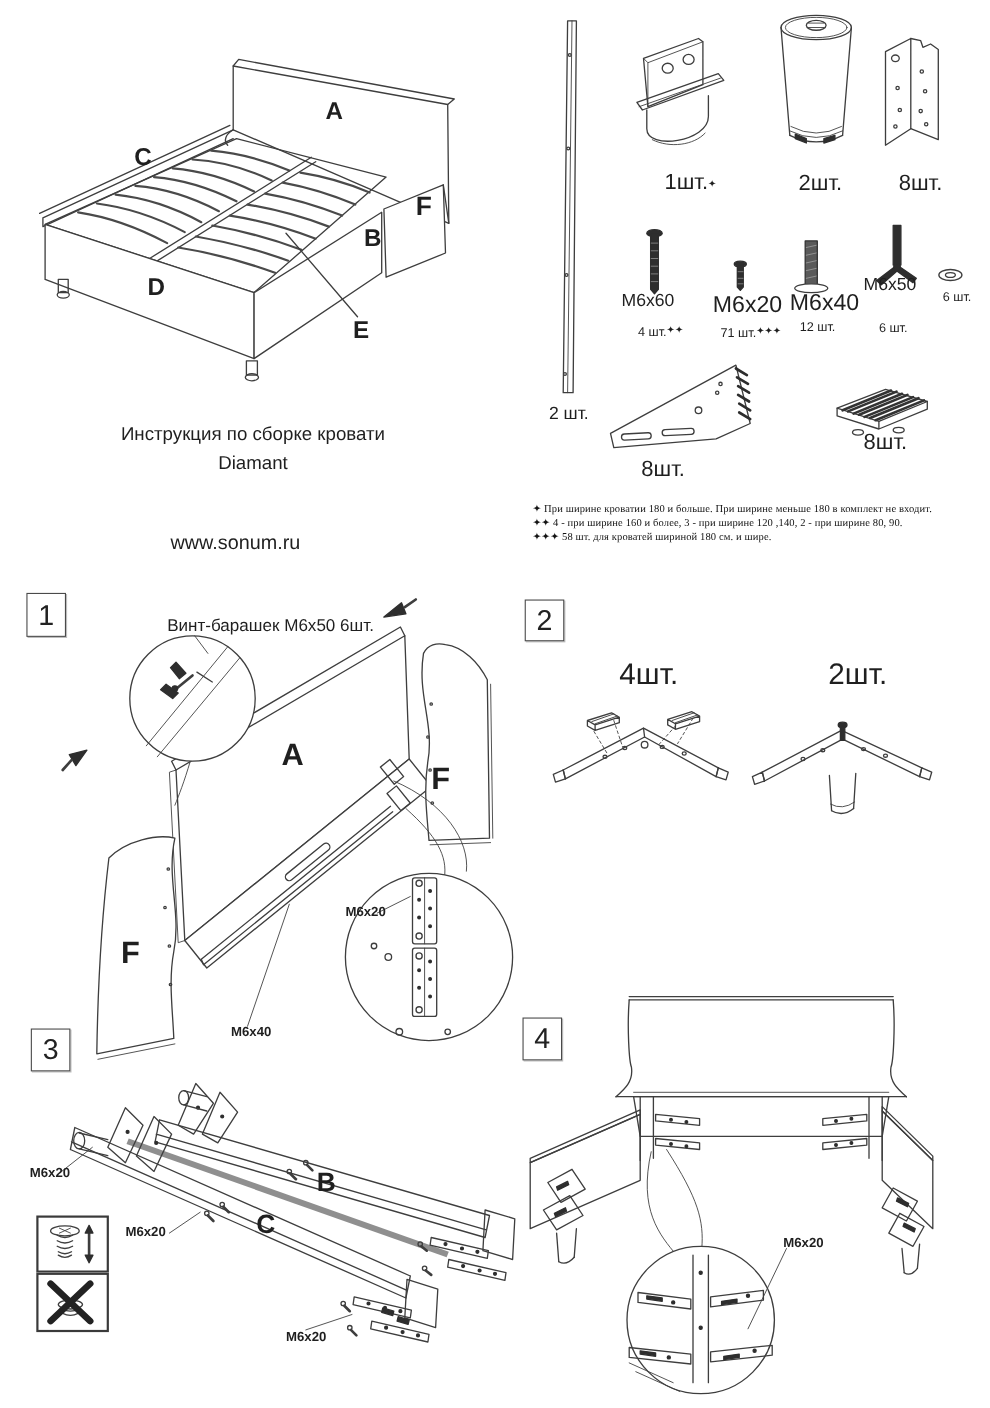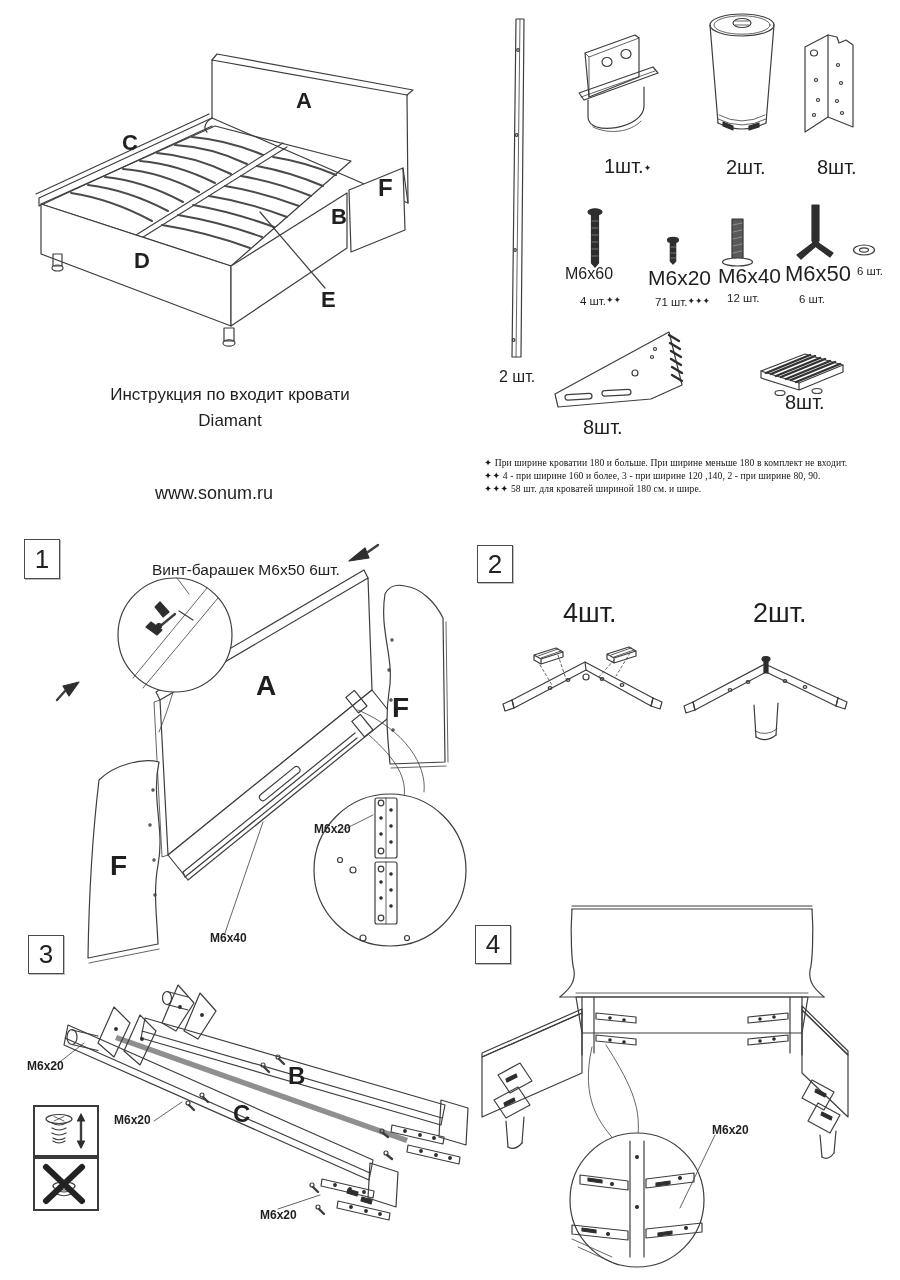--- a/index.html
+++ b/index.html
@@ -79,21 +79,21 @@
         <ellipse cx="204" cy="303" rx="6" ry="3.2"></ellipse>
       </g>
       <path d="M300,248 L235,172"></path>
     </svg>
     <span class="lbl b" style="left:296px;top:90px;font-size:22px">A</span>
     <span class="lbl b" style="left:122px;top:132px;font-size:22px">C</span>
     <span class="lbl b" style="left:378px;top:176px;font-size:24px">F</span>
     <span class="lbl b" style="left:331px;top:206px;font-size:22px">B</span>
     <span class="lbl b" style="left:134px;top:250px;font-size:22px">D</span>
     <span class="lbl b" style="left:321px;top:289px;font-size:22px">E</span>
-    <div class="lbl ctr" style="left:60px;top:386px;width:340px;font-size:17px">Инструкция по входит кровати</div>
+    <div class="lbl ctr" style="left:60px;top:386px;width:340px;font-size:17px">Инструкция по сборке кровати</div>
     <div class="lbl ctr" style="left:60px;top:412px;width:340px;font-size:17px">Diamant</div>
     <div class="lbl ctr" style="left:44px;top:484px;width:340px;font-size:18px">www.sonum.ru</div>
   </section>
 
   <section class="layer">
     <svg class="art" style="left:485px;top:5px" width="415" height="450" viewBox="0 0 415 450">
       <g>
         <path d="M31,14 L39,14 L36,352 L27,352 Z"></path>
         <path class="thin" d="M35,14 L31,352"></path>
         <circle cx="33" cy="45" r="1.3"></circle>
@@ -187,21 +187,21 @@
     <span class="lbl" style="left:565px;top:266px;font-size:16px">M6x60</span>
     <span class="lbl" style="left:580px;top:296px;font-size:11.5px">
       <span>4 шт.</span><span class="mark">✦✦</span>
     </span>
     <span class="lbl" style="left:648px;top:267px;font-size:21px">M6x20</span>
     <span class="lbl" style="left:655px;top:297px;font-size:11.5px">
       <span>71 шт.</span><span class="mark">✦✦✦</span>
     </span>
     <span class="lbl" style="left:718px;top:265px;font-size:21px">M6x40</span>
     <span class="lbl" style="left:727px;top:293px;font-size:11.5px">12 шт.</span>
-    <span class="lbl" style="left:785px;top:263px;font-size:22px">M6x50</span>
+    <span class="lbl" style="left:785px;top:252px;font-size:16px">M6x50</span>
     <span class="lbl" style="left:799px;top:294px;font-size:11.5px">6 шт.</span>
     <span class="lbl" style="left:857px;top:266px;font-size:11.5px">6 шт.</span>
     <span class="lbl" style="left:583px;top:417px;font-size:20px">8шт.</span>
     <span class="lbl" style="left:785px;top:392px;font-size:20px">8шт.</span>
 
     <div class="footnote" style="left:484px;top:456px">✦ При ширине кроватии 180 и больше. При ширине меньше  180 в комплект не входит.</div>
     <div class="footnote" style="left:484px;top:469px">✦✦  4 - при ширине 160 и более, 3 - при ширине 120  ,140, 2 -  при ширине 80, 90.</div>
     <div class="footnote" style="left:484px;top:482px">✦✦✦  58 шт. для кроватей шириной 180 см. и шире.</div>
   </section>
 

